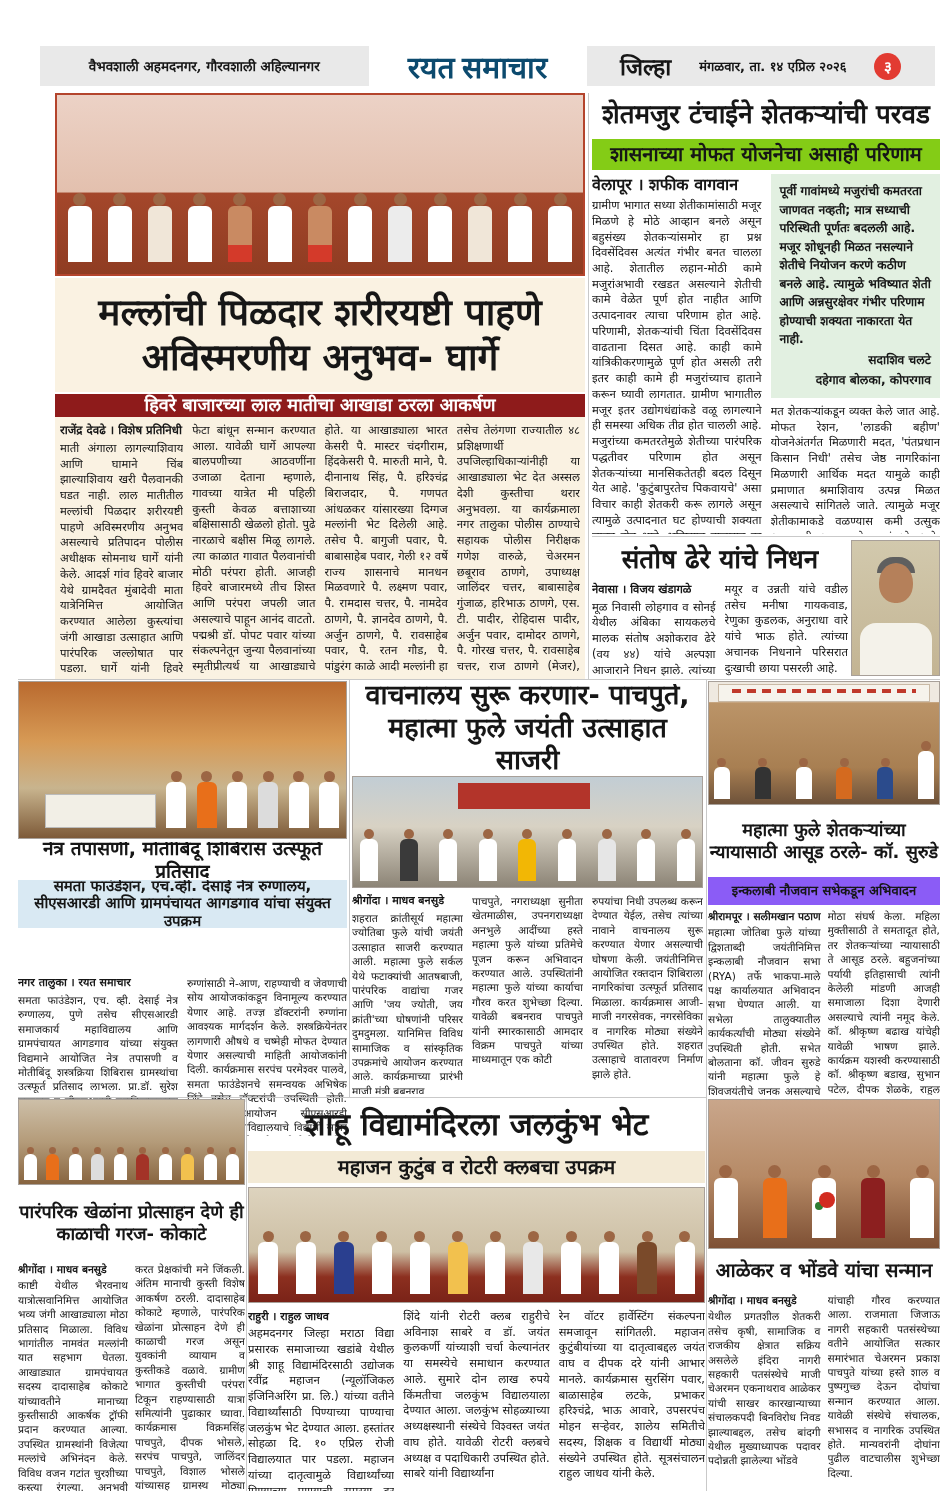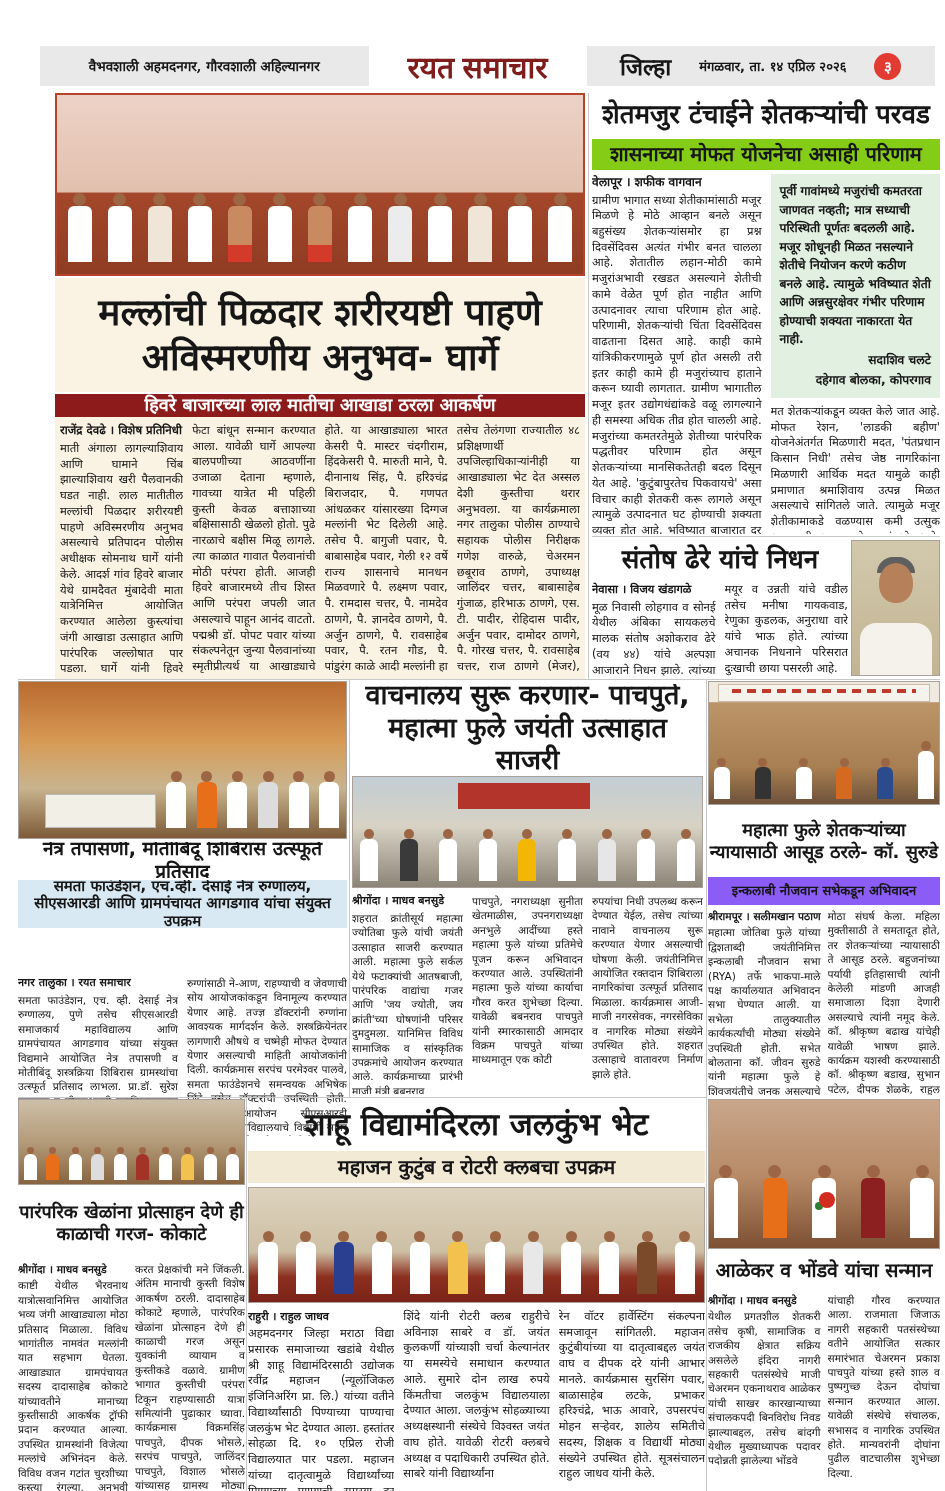--- a/index.html
+++ b/index.html
@@ -2,21 +2,21 @@
 <html lang="mr"><head>
 <meta charset="utf-8">
 <style>
 *{margin:0;padding:0;box-sizing:border-box}
 body{background:#fff;color:#161616;font-family:"DejaVu Sans","Liberation Sans",sans-serif}
 .page{position:relative;width:945px;height:1491px;margin:8px auto;background:#fff;overflow:hidden}
 .abs{position:absolute}
 
 .masthead{position:absolute;left:40px;top:38px;width:895px;height:40px;display:flex;align-items:stretch}
 .mh-left{flex:1;background:#e9e9e9;display:flex;align-items:center;justify-content:center;font-weight:bold;font-size:13.5px;font-family:"DejaVu Serif","Liberation Serif",serif}
-.mh-mid{width:218px;background:#fff;display:flex;align-items:center;justify-content:center;font-size:30px;font-weight:bold;color:#7f1d1d;font-family:Liberation Sans, sans-serif}
+.mh-mid{width:218px;background:#fff;display:flex;align-items:center;justify-content:center;font-size:30px;font-weight:bold;color:#0c4a6e;font-family:Liberation Serif, serif}
 .mh-right{flex:1;background:#e9e9e9;display:flex;align-items:center;justify-content:center;gap:28px;padding:0 10px}
 .mh-sec{font-size:23px;font-weight:bold}
 .mh-date{font-size:13px;font-weight:bold}
 .mh-page{width:27px;height:27px;border-radius:50%;background:#e23b32;color:#fff;display:flex;align-items:center;justify-content:center;font-size:15px;font-weight:bold;flex:0 0 27px}
 
 .head-xl{font-weight:bold;text-align:center;display:flex;align-items:center;justify-content:center;line-height:1.22;overflow:hidden}
 .bar{font-weight:bold;text-align:center;display:flex;align-items:center;justify-content:center;overflow:hidden;line-height:1.15}
 .cols{display:flex;gap:9px;overflow:hidden}
 .col{flex:1;text-align:justify;overflow:hidden}
 .byline{font-weight:bold;margin-bottom:2px;white-space:nowrap;overflow:hidden}
@@ -82,21 +82,21 @@
     </div>
     <div class="col"><span>फेटा बांधून सन्मान करण्यात आला. यावेळी घार्गे आपल्या बालपणीच्या आठवणींना उजाळा देताना म्हणाले, गावच्या यात्रेत मी पहिली कुस्ती केवळ बत्ताशाच्या बक्षिसासाठी खेळलो होतो. पुढे नारळाचे बक्षीस मिळू लागले. त्या काळात गावात पैलवानांची मोठी परंपरा होती. आजही हिवरे बाजारमध्ये तीच शिस्त आणि परंपरा जपली जात असल्याचे पाहून आनंद वाटतो. पद्मश्री डॉ. पोपट पवार यांच्या संकल्पनेतून जुन्या पैलवानांच्या स्मृतीप्रीत्यर्थ या आखाड्याचे आयोजन करण्यात आले होते. हिवरे बाजारला कुस्तीची समृद्ध परंपरा असून हे गाव एकेकाळी 'प्रति कोल्हापूर' म्हणून ओळखले जात</span></div>
     <div class="col"><span>होते. या आखाड्याला भारत केसरी पै. मास्टर चंदगीराम, हिंदकेसरी पै. मारुती माने, पै. दीनानाथ सिंह, पै. हरिश्चंद्र बिराजदार, पै. गणपत आंधळकर यांसारख्या दिग्गज मल्लांनी भेट दिलेली आहे. तसेच पै. बागुजी पवार, पै. बाबासाहेब पवार, गेली १२ वर्षे राज्य शासनाचे मानधन मिळवणारे पै. लक्ष्मण पवार, पै. रामदास चत्तर, पै. नामदेव ठाणगे, पै. ज्ञानदेव ठाणगे, पै. अर्जुन ठाणगे, पै. रावसाहेब पवार, पै. रतन गौड, पै. पांडुरंग काळे आदी मल्लांनी हा वारसा समृद्ध केला. यंदाच्या आखाड्यातील खास आकर्षण ठरलेली पैलवान कौशिक रावसाहेब चत्तर यांची कुस्ती प्रेक्षकांची मने जिंकून गेली.</span></div>
     <div class="col"><span>तसेच तेलंगणा राज्यातील ४८ प्रशिक्षणार्थी उपजिल्हाधिकाऱ्यांनीही या आखाड्याला भेट देत अस्सल देशी कुस्तीचा थरार अनुभवला. या कार्यक्रमाला नगर तालुका पोलीस ठाण्याचे सहायक पोलीस निरीक्षक गणेश वारुळे, चेअरमन छबूराव ठाणगे, उपाध्यक्ष जालिंदर चत्तर, बाबासाहेब गुंजाळ, हरिभाऊ ठाणगे, एस. टी. पादीर, रोहिदास पादीर, अर्जुन पवार, दामोदर ठाणगे, पै. गोरख चत्तर, पै. रावसाहेब चत्तर, राज ठाणगे (मेजर), मंगेश मेजर यांच्यासह ग्रामस्थ, परिसरातील मल्ल आणि कुस्तीप्रेमी मोठ्या संख्येने उपस्थित होते. दुपारी १ ते ६ या वेळेत रंगलेल्या चुरशीच्या कुस्त्यांनी प्रेक्षकांची मने जिंकली.</span></div>
   </div>
 
   <div class="abs head-xl" style="left:592px;top:85px;width:348px;height:44px;font-size:26px">शेतमजुर टंचाईने शेतकऱ्यांची परवड</div>
   <div class="abs bar" style="left:592px;top:131px;width:348px;height:31px;background:#84cc16;font-size:20px">शासनाच्या मोफत योजनेचा असाही परिणाम</div>
   <div class="abs cols body-txt" style="left:592px;top:166px;width:348px;height:360px">
     <div class="col">
-      <div class="byline" style="font-size:12px">वेलापूर । शफीक वागवान</div>
+      <div class="byline" style="font-size:16px">वेलापूर । शफीक वागवान</div>
       <span>ग्रामीण भागात सध्या शेतीकामांसाठी मजूर मिळणे हे मोठे आव्हान बनले असून बहुसंख्य शेतकऱ्यांसमोर हा प्रश्न दिवसेंदिवस अत्यंत गंभीर बनत चालला आहे. शेतातील लहान-मोठी कामे मजुरांअभावी रखडत असल्याने शेतीची कामे वेळेत पूर्ण होत नाहीत आणि उत्पादनावर त्याचा परिणाम होत आहे. परिणामी, शेतकऱ्यांची चिंता दिवसेंदिवस वाढताना दिसत आहे. काही कामे यांत्रिकीकरणामुळे पूर्ण होत असली तरी इतर काही कामे ही मजुरांच्याच हाताने करून घ्यावी लागतात. ग्रामीण भागातील मजूर इतर उद्योगधंद्यांकडे वळू लागल्याने ही समस्या अधिक तीव्र होत चालली आहे. मजुरांच्या कमतरतेमुळे शेतीच्या पारंपरिक पद्धतीवर परिणाम होत असून शेतकऱ्यांच्या मानसिकतेतही बदल दिसून येत आहे. 'कुटुंबापुरतेच पिकवायचे' असा विचार काही शेतकरी करू लागले असून त्यामुळे उत्पादनात घट होण्याची शक्यता व्यक्त होत आहे. भविष्यात बाजारात दर चांगले मिळाले तरी विक्रीसाठी पुरेसा माल उपलब्ध नसेल, अशी भीती व्यक्त केली जात आहे. लहान शेतकऱ्यांची या परिस्थितीत मोठी अडचण सापडले आहे. दरम्यान, या समस्येमागे काही सरकारी योजनांचा अप्रत्यक्ष परिणाम होत असल्याचे</span>
     </div>
     <div class="col">
       <div class="gbox">
         <div>पूर्वी गावांमध्ये मजुरांची कमतरता जाणवत नव्हती; मात्र सध्याची परिस्थिती पूर्णतः बदलली आहे. मजूर शोधूनही मिळत नसल्याने शेतीचे नियोजन करणे कठीण बनले आहे. त्यामुळे भविष्यात शेती आणि अन्नसुरक्षेवर गंभीर परिणाम होण्याची शक्यता नाकारता येत नाही.</div>
         <div class="q-auth">सदाशिव चलटे</div>
         <div class="q-auth">दहेगाव बोलका, कोपरगाव</div>
       </div>
       <span>मत शेतकऱ्यांकडून व्यक्त केले जात आहे. मोफत रेशन, 'लाडकी बहीण' योजनेअंतर्गत मिळणारी मदत, 'पंतप्रधान किसान निधी' तसेच जेष्ठ नागरिकांना मिळणारी आर्थिक मदत यामुळे काही प्रमाणात श्रमाशिवाय उत्पन्न मिळत असल्याचे सांगितले जाते. त्यामुळे मजूर शेतीकामाकडे वळण्यास कमी उत्सुक असल्याची भावना शेतकऱ्यांमध्ये आहे. यामधून किमान खर्च भागत असल्याने मजूर उपलब्ध होण्यासाठी ठोस धोरण, प्रोत्साहनपर उपाययोजना आणि यांत्रिकीकरणाला चालना देणे आवश्यक असल्याचे मत व्यक्त होत आहे.</span>
     </div>

